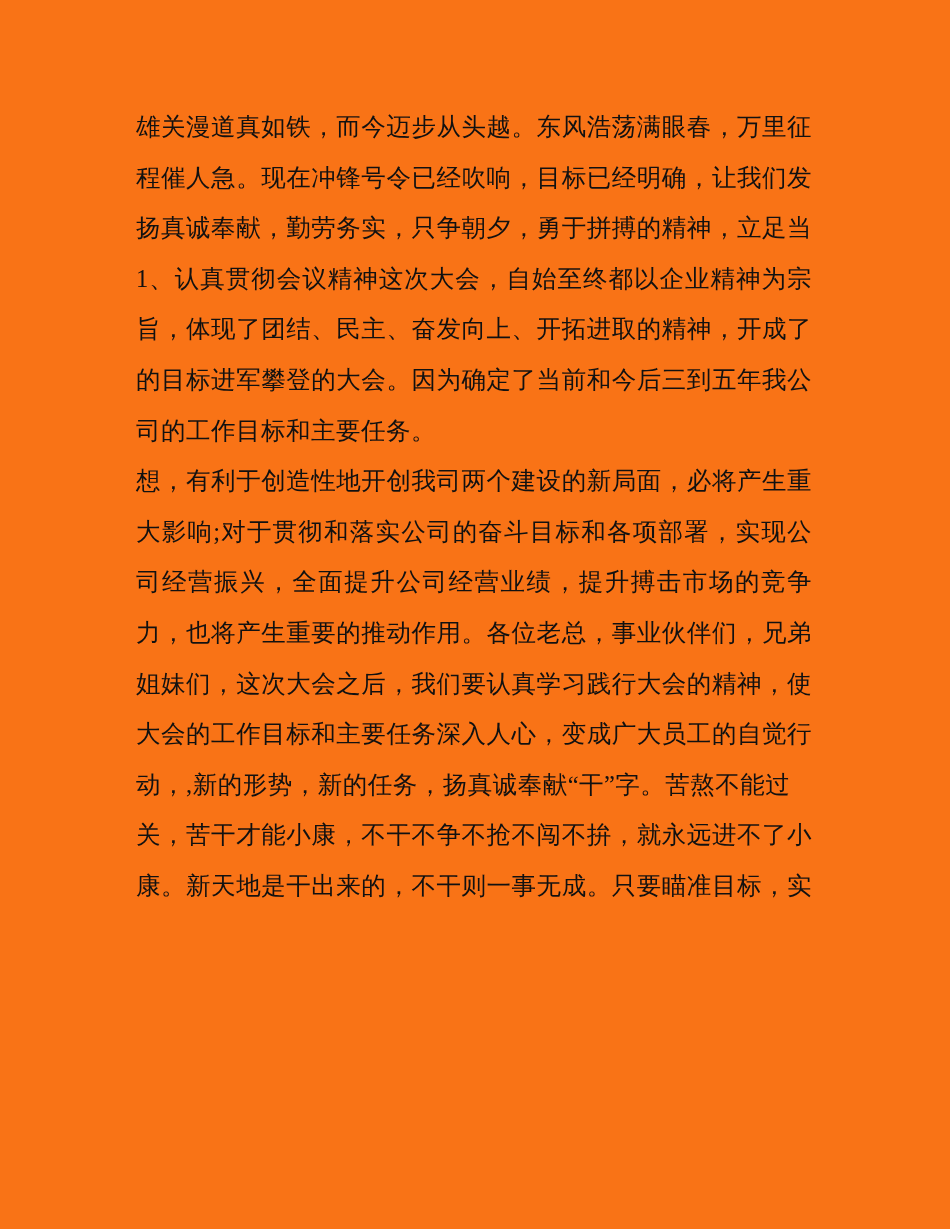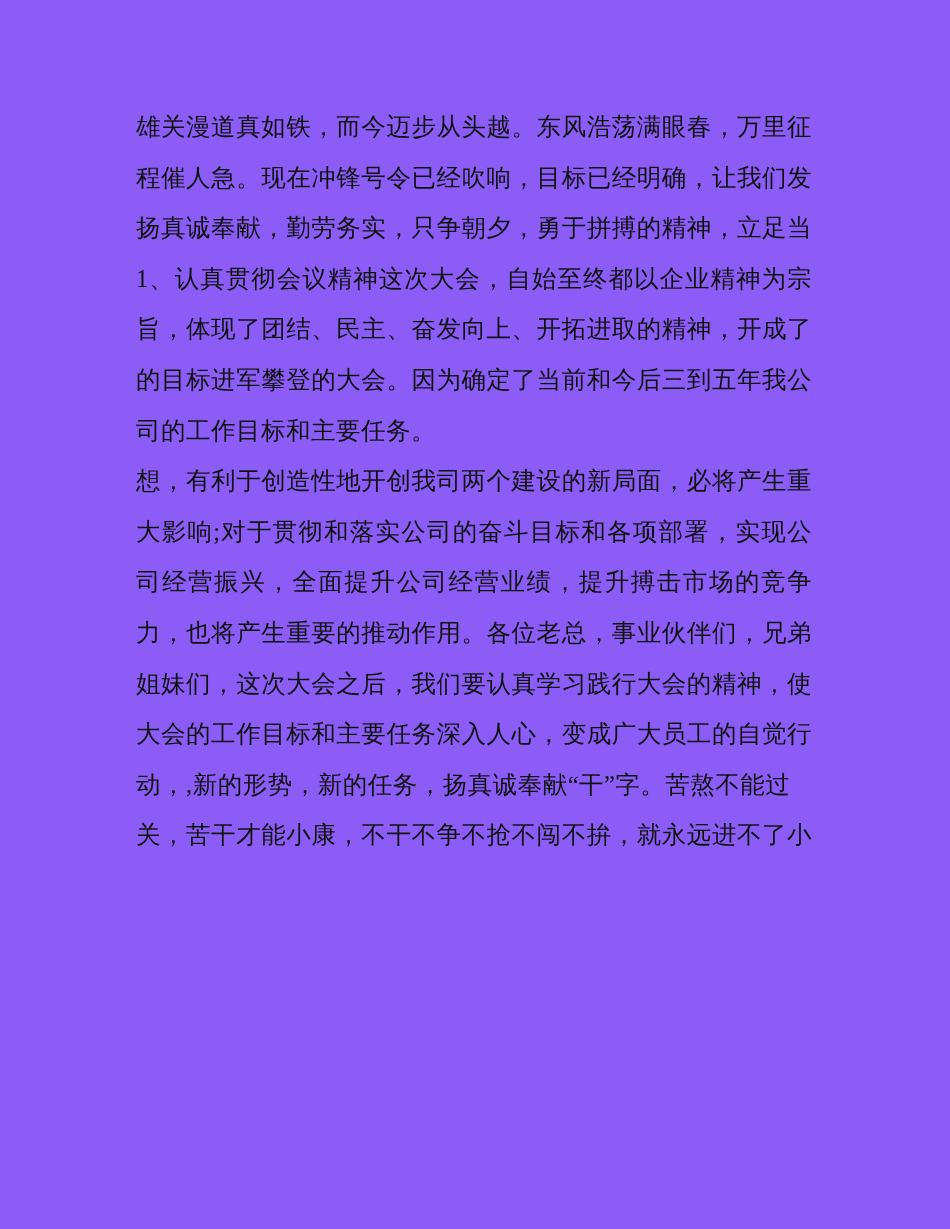--- a/index.html
+++ b/index.html
@@ -4,21 +4,21 @@
 <style>
   html, body {
     margin: 0;
     padding: 0;
     background: #ffffff;
   }
   .page {
     position: relative;
     width: 950px;
     height: 1229px;
-    background: #8b5cf6;
+    background: #f97316;
     overflow: hidden;
     font-family: "Liberation Serif", "DejaVu Serif", serif;
   }
   .text-block {
     position: absolute;
     left: 136px;
     top: 102px;
     width: 676px;
     color: #111111;
   }
@@ -62,16 +62,17 @@
 
     <div class="paragraph">
       <div class="line">想，有利于创造性地开创我司两个建设的新局面，必将产生重</div>
       <div class="line">大影响;对于贯彻和落实公司的奋斗目标和各项部署，实现公</div>
       <div class="line">司经营振兴，全面提升公司经营业绩，提升搏击市场的竞争</div>
       <div class="line">力，也将产生重要的推动作用。各位老总，事业伙伴们，兄弟</div>
       <div class="line">姐妹们，这次大会之后，我们要认真学习践行大会的精神，使</div>
       <div class="line">大会的工作目标和主要任务深入人心，变成广大员工的自觉行</div>
       <div class="line flush">动，,新的形势，新的任务，扬真诚奉献“干”字。苦熬不能过</div>
       <div class="line">关，苦干才能小康，不干不争不抢不闯不拚，就永远进不了小</div>
+      <div class="line">康。新天地是干出来的，不干则一事无成。只要瞄准目标，实</div>
     </div>
 
   </div>
 </div>
 
 </body></html>

